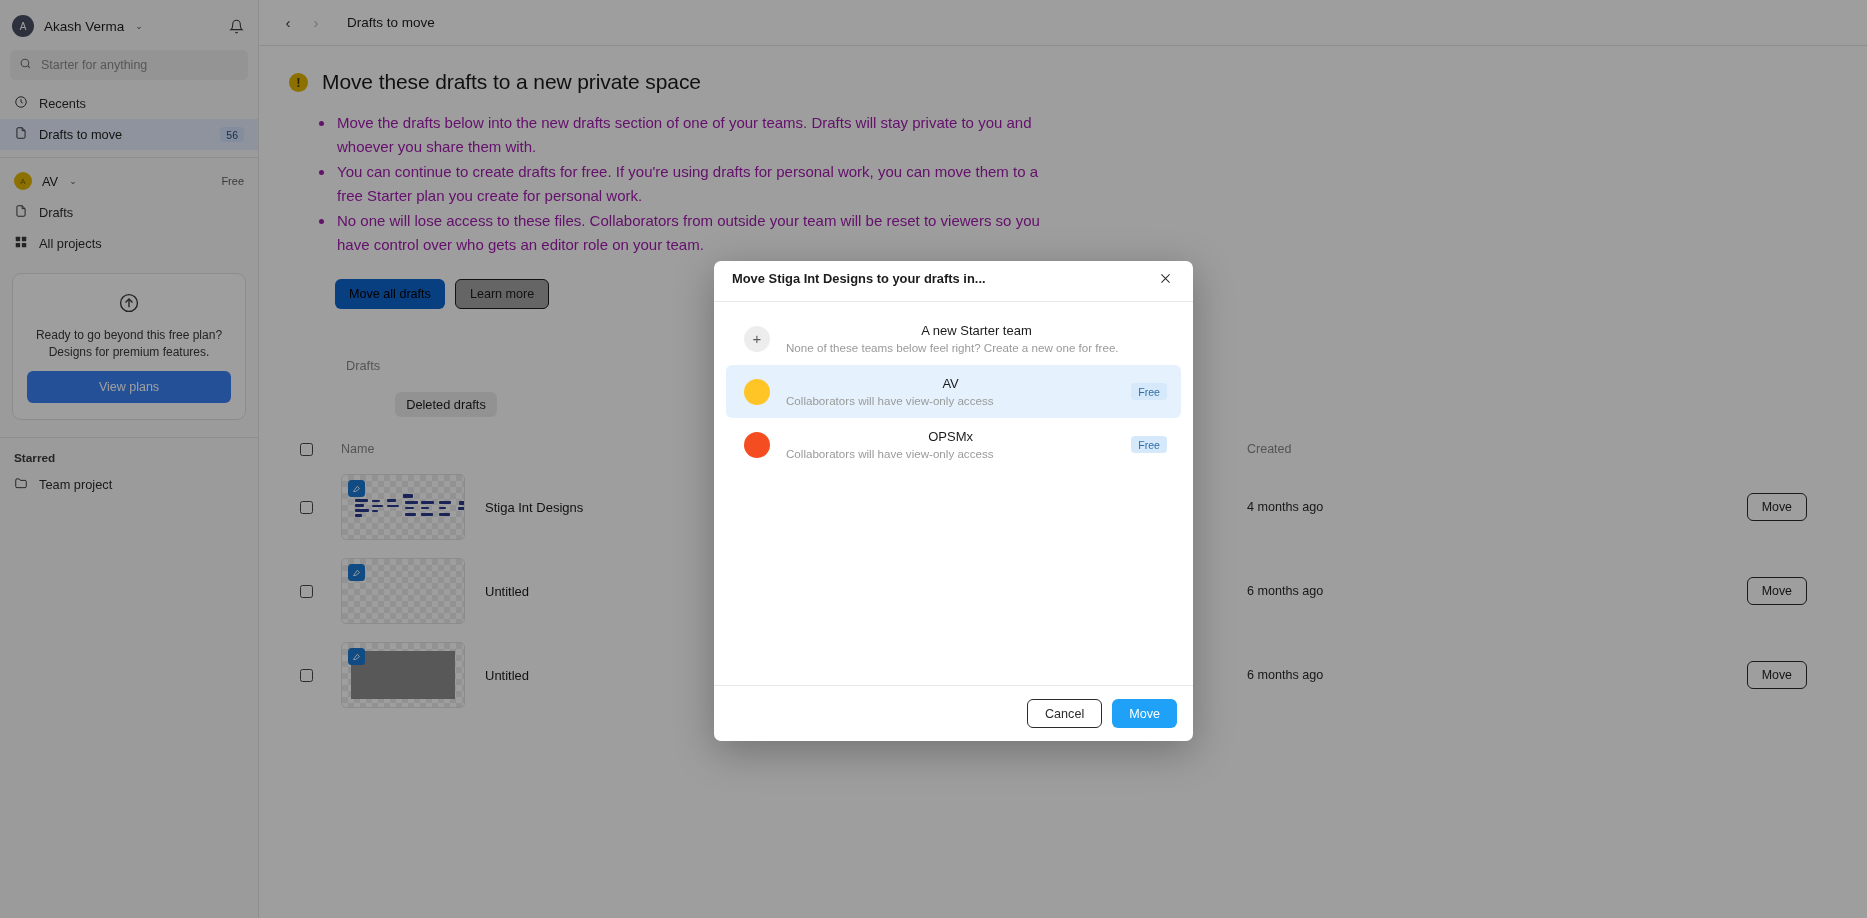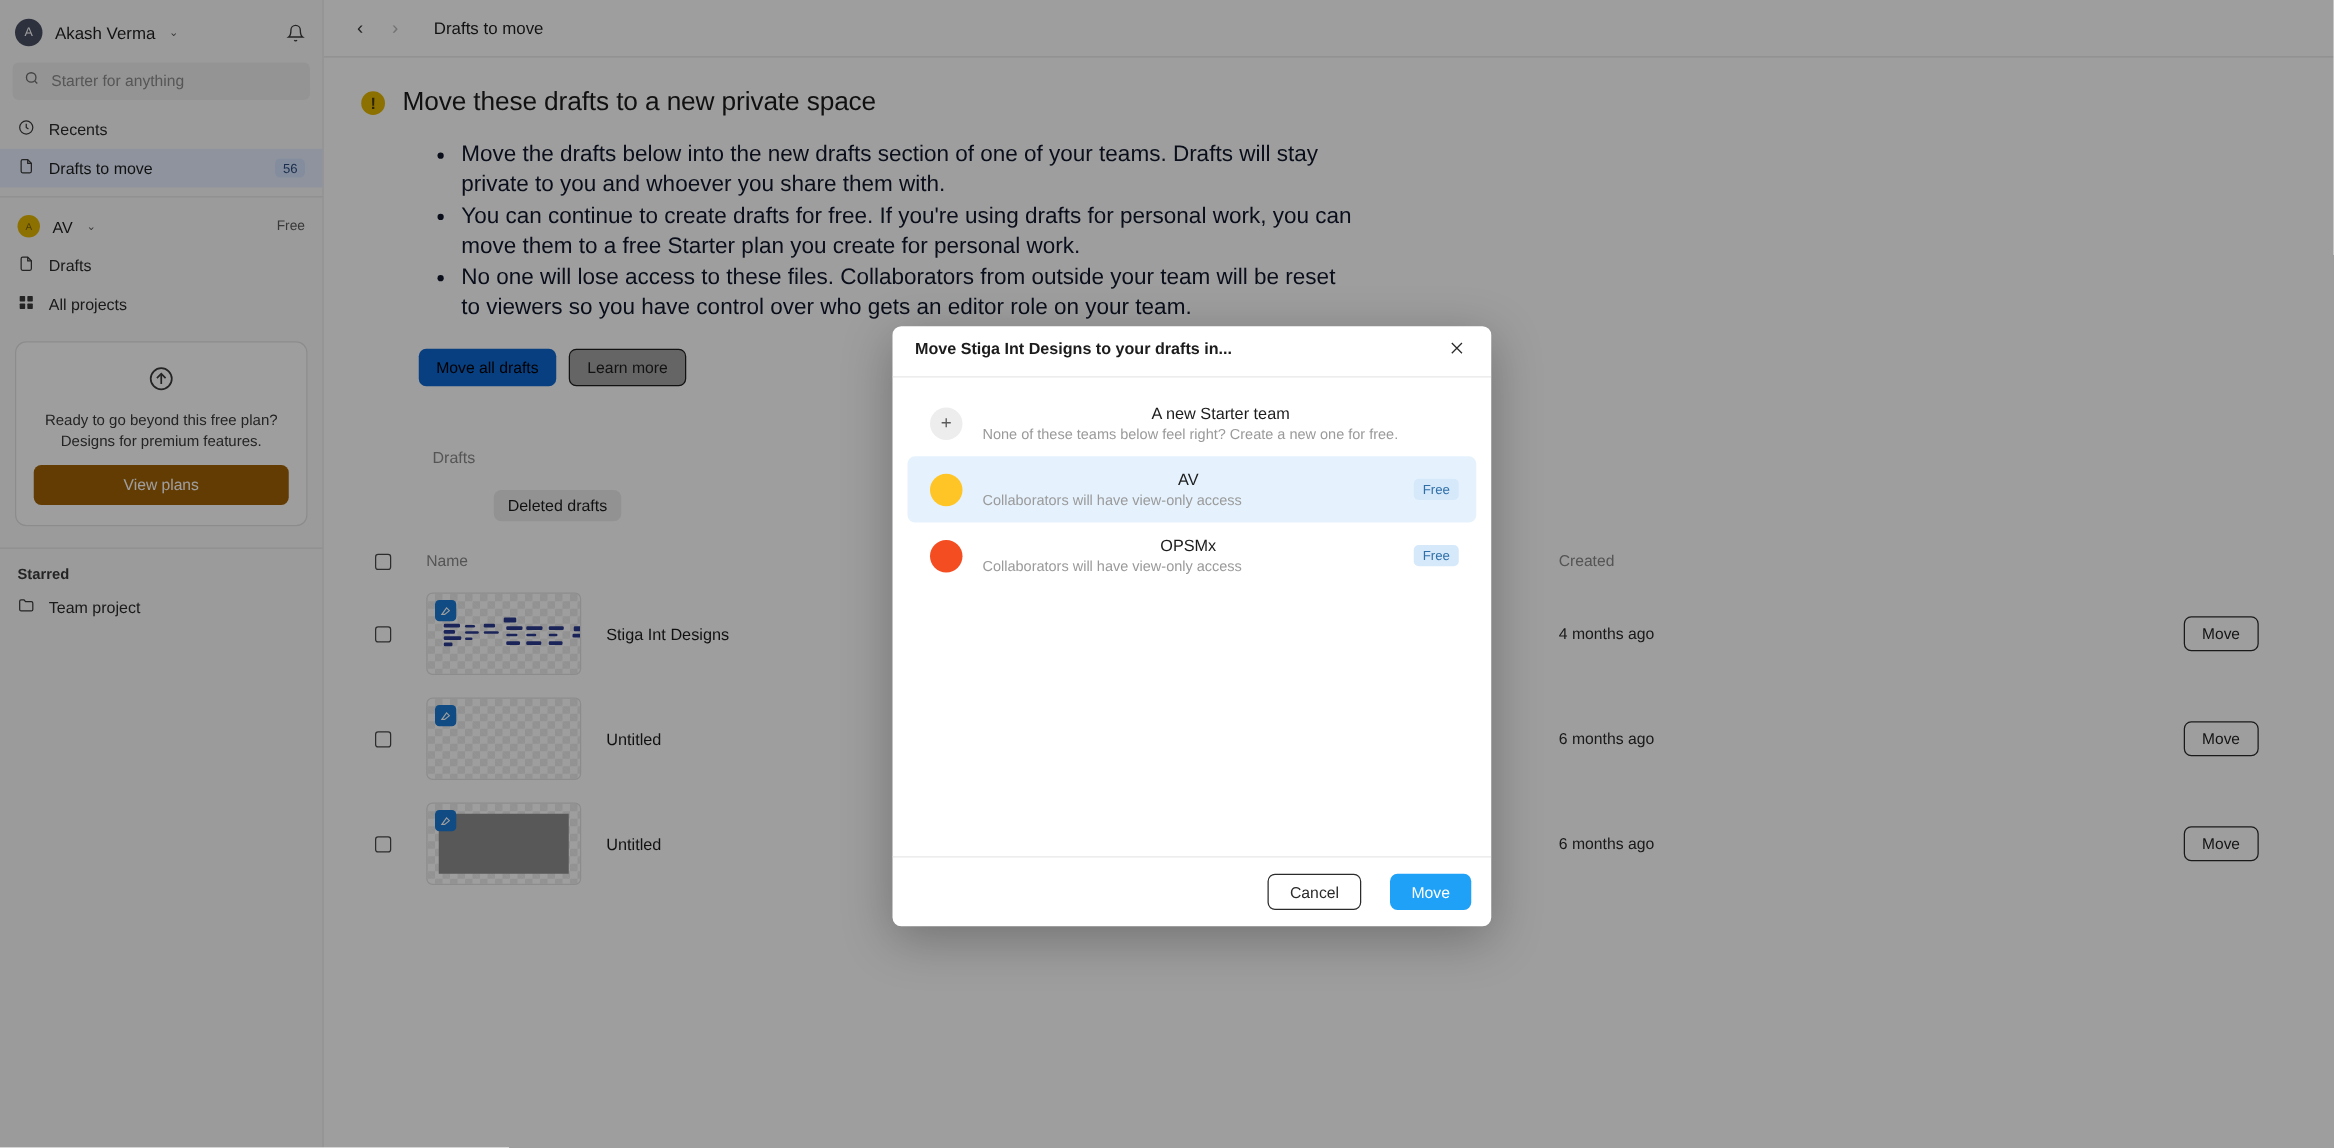--- a/index.html
+++ b/index.html
@@ -64,21 +64,21 @@
   .team-name { font-size: 12.8px; color: #1e1e1e; }
   .upsell {
     margin: 14px 12px 10px 12px; padding: 18px 14px 16px 14px;
     border: 1px solid #e3e3e3; border-radius: 9px;
     display: flex; flex-direction: column; align-items: center; gap: 9px;
     background: #fff;
   }
   .upsell-text { font-size: 12px; color: #3a3a3a; text-align: center; line-height: 1.45; }
   .view-plans {
     width: 100%; height: 32px; border-radius: 6px;
-    background: #a16207; color: #fff; font-size: 12.5px;
+    background: #3b82f6; color: #fff; font-size: 12.5px;
     display: flex; align-items: center; justify-content: center;
     border: none; cursor: pointer; font-family: inherit;
   }
   .section-label { font-size: 11.8px; color: #3a3a3a; padding: 6px 14px 4px 14px; font-weight: 600; }
 
   
   .main { flex: 1; height: 918px; position: relative; background: #fff; overflow: hidden; }
   .topbar {
     height: 46px; border-bottom: 1px solid #e6e6e6;
     display: flex; align-items: center; gap: 14px; padding: 0 22px;
@@ -92,22 +92,22 @@
   .warn-dot {
     width: 19px; height: 19px; border-radius: 50%; background: #e3b600;
     color: #4a3d00; font-size: 13px; font-weight: 700;
     display: flex; align-items: center; justify-content: center; flex: 0 0 19px;
   }
   .banner-h {
     font-size: 21px; color: #1a1a1a; font-weight: 400; letter-spacing: -0.1px;
   }
   ul.bullets { margin: 17px 0 0 46px; }
   ul.bullets li {
-    font-size: 18px; color: #0f172a; line-height: 24px;
-    max-width: 718px; margin-bottom: 1px; padding-left: 2px; margin-left: 32px;
+    font-size: 15px; color: #a21caf; line-height: 24px;
+    max-width: 718px; margin-bottom: 1px; padding-left: 2px;
   }
   .btn-row { display: flex; gap: 10px; margin: 22px 0 0 46px; }
   .btn {
     height: 30px; border-radius: 6px; font-size: 12.6px;
     display: flex; align-items: center; justify-content: center;
     padding: 0 14px; cursor: pointer; font-family: inherit; border: none;
   }
   .btn-primary { background: #0d66d0; color: #000000; }
   .btn-ghost { background: #a3a3a3; color: #1e1e1e; border: 1px solid #1e1e1e; }
 
@@ -196,21 +196,21 @@
   .opt-text { flex: 1; display: flex; flex-direction: column; gap: 3px; }
   .opt-title { font-size: 13px; color: #1c1c1c; text-align: center; }
   .opt-sub { font-size: 11.6px; color: #9a9a9a; }
   .opt-badge {
     background: #d6e9fb; color: #2f6fa8; font-size: 10.6px;
     border-radius: 4px; padding: 2.5px 7px;
   }
   .modal-foot {
     height: 56px; border-top: 1px solid #e8e8e8;
     display: flex; align-items: center; justify-content: flex-end;
-    gap: 23px; padding: 0 16px;
+    gap: 10px; padding: 0 16px;
   }
   .mbtn {
     height: 29px; border-radius: 6px; font-size: 12.6px;
     padding: 0 17px; cursor: pointer; font-family: inherit;
   }
   .mbtn-cancel { background: #fff; color: #2b2b2b; border: 1px solid #2b2b2b; }
   .mbtn-move { background: #1ea1f7; color: #fff; border: none; }
 </style>
 </head>
 <body>

